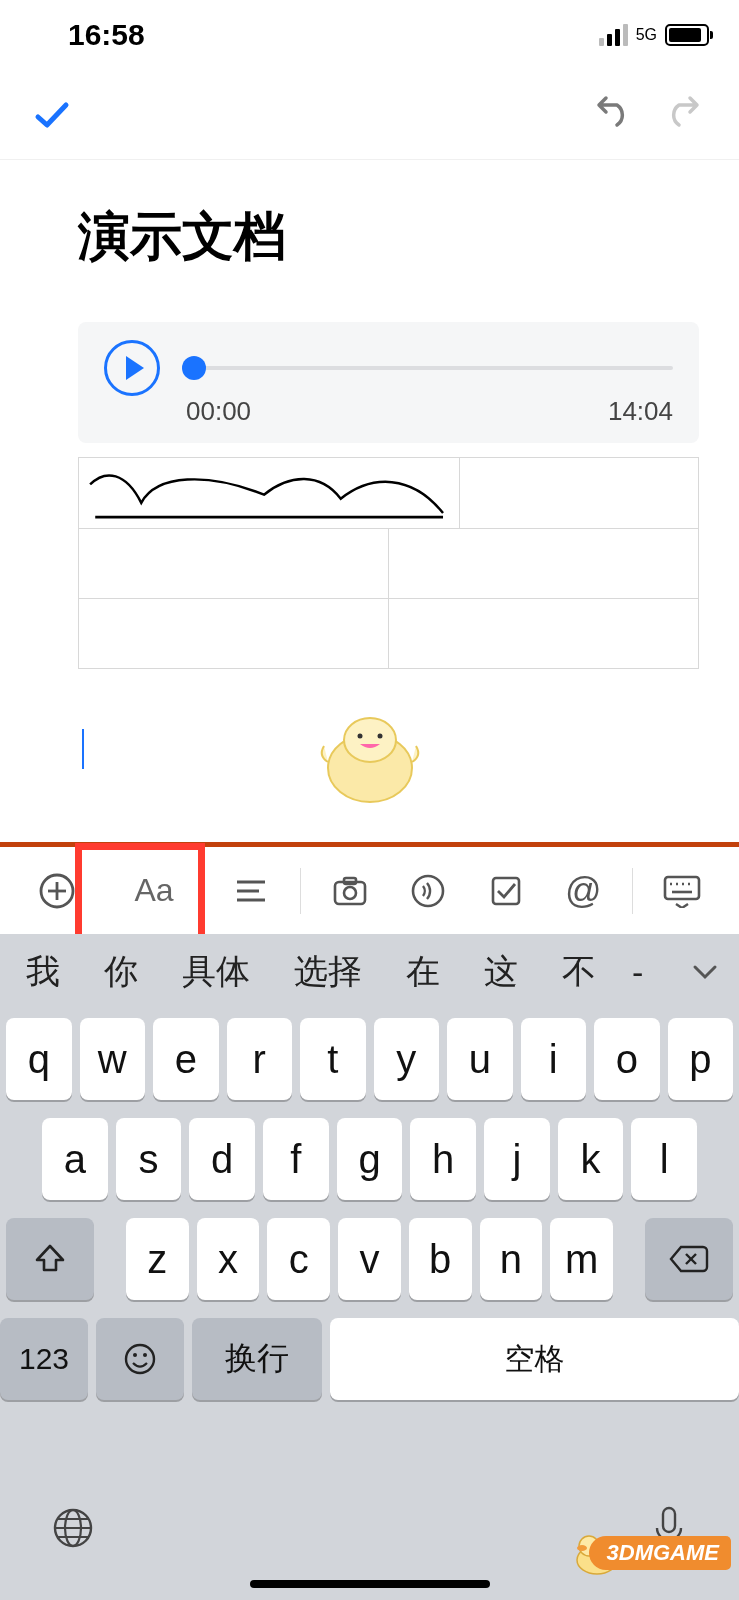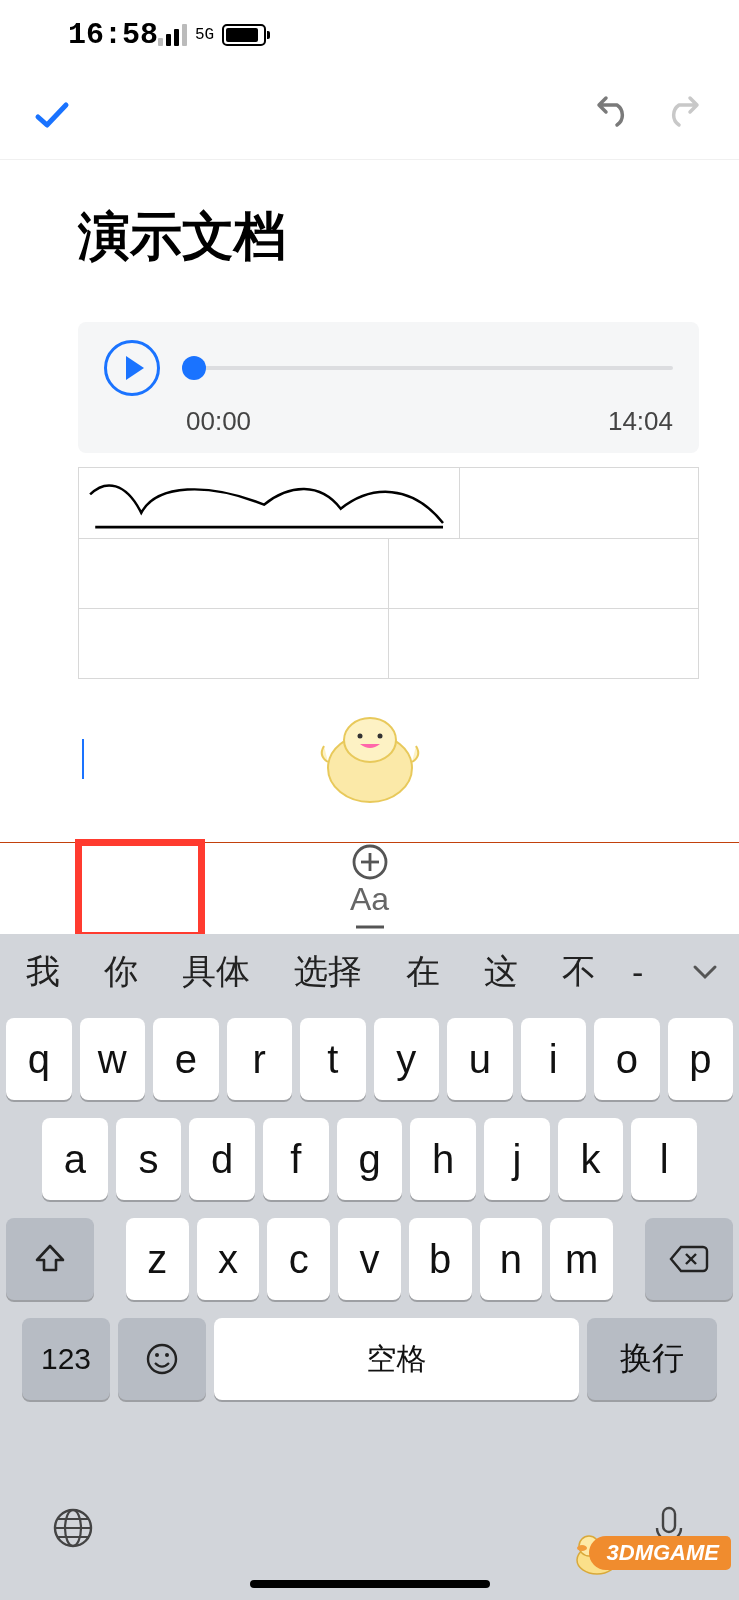--- a/index.html
+++ b/index.html
@@ -1,71 +1,71 @@
 <!DOCTYPE html>
 <html><head>
 <meta charset="utf-8">
 <style>
   * { margin:0; padding:0; box-sizing:border-box; -webkit-tap-highlight-color:transparent; }
   html,body { width:739px; height:1600px; font-family:-apple-system,"PingFang SC","Helvetica Neue",sans-serif; background:#fff; overflow:hidden; }
   
-  .status-bar { height:70px; display:flex; align-items:center; padding:0 30px 0 68px; font-size:30px; font-weight:600;font-family:Liberation Mono, monospace; }
+  .status-bar { height:70px; display:flex; align-items:center; justify-content:space-between; padding:0 30px 0 68px; font-size:30px; font-weight:600; }
   .status-right { display:flex; align-items:center; gap:8px; }
   .signal { display:flex; align-items:flex-end; gap:3px; }
   .signal span { width:5px; background:#000; border-radius:1px; }
   .signal span:nth-child(1){height:8px;background:#bbb;} .signal span:nth-child(2){height:12px;}
   .signal span:nth-child(3){height:17px;} .signal span:nth-child(4){height:22px;background:#bbb;}
   .net-label{font-size:16px;font-weight:500;}
   .battery{width:44px;height:22px;border:2px solid #000;border-radius:5px;position:relative;}
   .battery::after{content:"";position:absolute;right:-6px;top:5px;width:3px;height:8px;background:#000;border-radius:0 2px 2px 0;}
   .battery-fill{position:absolute;left:2px;top:2px;bottom:2px;width:80%;background:#000;border-radius:2px;}
   
   .top-toolbar{height:90px;display:flex;align-items:center;justify-content:space-between;padding:0 30px;border-bottom:1px solid #f0f0f0;}
   .tb-right{display:flex;gap:34px;}
   .icon-btn{width:44px;height:44px;display:flex;align-items:center;justify-content:center;}
   
   .doc-area{padding:18px 40px 0 50px;margin-left:28px;}
   .doc-title{font-size:52px;font-weight:700;margin:24px 0 50px 0;}
-  .audio-player{background:#f5f6f7;border-radius:8px;padding:18px 26px 16px 26px;display:flex;flex-direction:column;gap:10px;}
+  .audio-player{background:#f5f6f7;border-radius:8px;padding:18px 26px 16px 26px;display:flex;flex-direction:column;gap:0;}
   .audio-top{display:flex;align-items:center;gap:26px;}
   .play-btn{width:56px;height:56px;border:3px solid #1a73ff;border-radius:50%;position:relative;flex:none;}
   .play-btn::after{content:"";position:absolute;left:19px;top:13px;border-left:18px solid #1a73ff;border-top:12px solid transparent;border-bottom:12px solid transparent;}
   .track{flex:1;height:4px;background:#dcdde0;border-radius:2px;position:relative;}
   .thumb{position:absolute;left:-4px;top:-10px;width:24px;height:24px;background:#1a73ff;border-radius:50%;}
   .audio-times{display:flex;justify-content:space-between;font-size:26px;color:#444;padding-left:82px;}
   .grid{margin-top:14px;border:1px solid #d8d8d8;}
   .grid-row{display:flex;height:70px;}
   .grid-row+.grid-row{border-top:1px solid #d8d8d8;}
   .grid-cell{flex:1;position:relative;}
   .grid-cell+.grid-cell{border-left:1px solid #d8d8d8;}
   .grid-row:first-child .grid-cell:first-child{flex:1.6;}
   
   .scribble{position:absolute;left:6px;right:6px;top:6px;bottom:6px;}
   .cursor{width:2px;height:40px;background:#1a73ff;margin:60px 0 0 4px;}
   
   .mascot{position:absolute;left:50%;transform:translateX(-50%);top:710px;width:120px;height:100px;}
   
-  .format-bar{position:absolute;left:0;right:0;top:842px;height:92px;background:#fff;border-top:1px solid #c2410c;display:flex;align-items:center;padding:0 18px;gap:0;flex-direction:column;}
+  .format-bar{position:absolute;left:0;right:0;top:842px;height:92px;background:#fff;border-top:5px solid #c2410c;display:flex;align-items:center;padding:0 18px;gap:0;}
   .fb-item{width:80px;height:70px;display:flex;align-items:center;justify-content:center;color:#555;}
   .fb-spacer{flex:1;}
   .fb-sep{width:1px;height:46px;background:#ddd;margin:0 10px;}
   .highlight-box{position:absolute;left:75px;top:-4px;width:130px;height:100px;border:7px solid #ff3b2f;pointer-events:none;}
   
   .keyboard{position:absolute;top:934px;left:0;right:0;bottom:0;background:#d2d5da;display:flex;flex-direction:column;}
   .cand-row{height:76px;display:flex;align-items:center;padding:0 4px;font-size:34px;color:#222;}
   .cand{padding:0 22px;}
   .cand-exp{margin-left:auto;width:60px;height:60px;display:flex;align-items:center;justify-content:center;}
   .kb-rows{padding:8px 6px 0 6px;display:flex;flex-direction:column;gap:18px;}
   .kb-row{display:flex;gap:8px;justify-content:center;}
   .key{background:#fff;border-radius:8px;height:82px;display:flex;align-items:center;justify-content:center;font-size:40px;color:#111;box-shadow:0 2px 0 rgba(0,0,0,.25);}
   .key.letter{flex:1;}
   .row2{padding:0 36px;}
   .key.fn{background:#b7bcc4;width:88px;flex:none;}
   .row3-gap{width:16px;flex:none;}
-  .bottom-row{display:flex;gap:8px;padding:0 22px;margin-top:18px;}
+  .bottom-row{display:flex;gap:8px;padding:0 0;margin-top:18px;}
   .key.small{font-size:30px;}
   .key.wide{flex:1;}
   .key.num{width:88px;flex:none;background:#b7bcc4;font-size:30px;}
   .key.emoji{width:88px;flex:none;background:#b7bcc4;}
   .key.action{width:130px;flex:none;background:#b7bcc4;font-size:32px;}
   .kb-footer{margin-top:auto;height:120px;display:flex;align-items:center;justify-content:space-between;padding:0 50px 24px 50px;}
   .home-ind{position:absolute;bottom:12px;left:50%;transform:translateX(-50%);width:240px;height:8px;background:#000;border-radius:4px;}
   
   .wm{position:absolute;right:8px;bottom:30px;display:flex;align-items:center;gap:4px;font-size:22px;font-weight:700;font-style:italic;color:#fff;background:#f08c2e;padding:4px 12px 4px 18px;border-radius:20px 6px 6px 20px;}
   .wm-duck{position:absolute;right:118px;bottom:24px;width:52px;height:44px;}
@@ -281,22 +281,22 @@
   <div class="bottom-row">
     <div class="key num">123</div>
     <div class="key emoji">
       <svg width="36" height="36" viewBox="0 0 36 36">
           <circle cx="18" cy="18" r="14" fill="none" stroke="#222" stroke-width="2.4"></circle>
           <circle cx="13" cy="14" r="2" fill="#222"></circle>
           <circle cx="23" cy="14" r="2" fill="#222"></circle>
           <path d="M11 22 q7 7 14 0" fill="none" stroke="#222" stroke-width="2.2"></path>
         </svg>
     </div>
+    <div class="key action">换行</div>
     <div class="key wide small">空格</div>
-    <div class="key action">换行</div>
   </div>
 
   <div class="kb-footer">
     <div>
       <svg width="46" height="46" viewBox="0 0 46 46">
           <circle cx="23" cy="23" r="18" fill="none" stroke="#444" stroke-width="2.4"></circle>
           <ellipse cx="23" cy="23" rx="8" ry="18" fill="none" stroke="#444" stroke-width="2.2"></ellipse>
           <line x1="5" y1="23" x2="41" y2="23" stroke="#444" stroke-width="2.2"></line>
           <path d="M8 14 h30 M8 32 h30" stroke="#444" stroke-width="2"></path>
         </svg>

